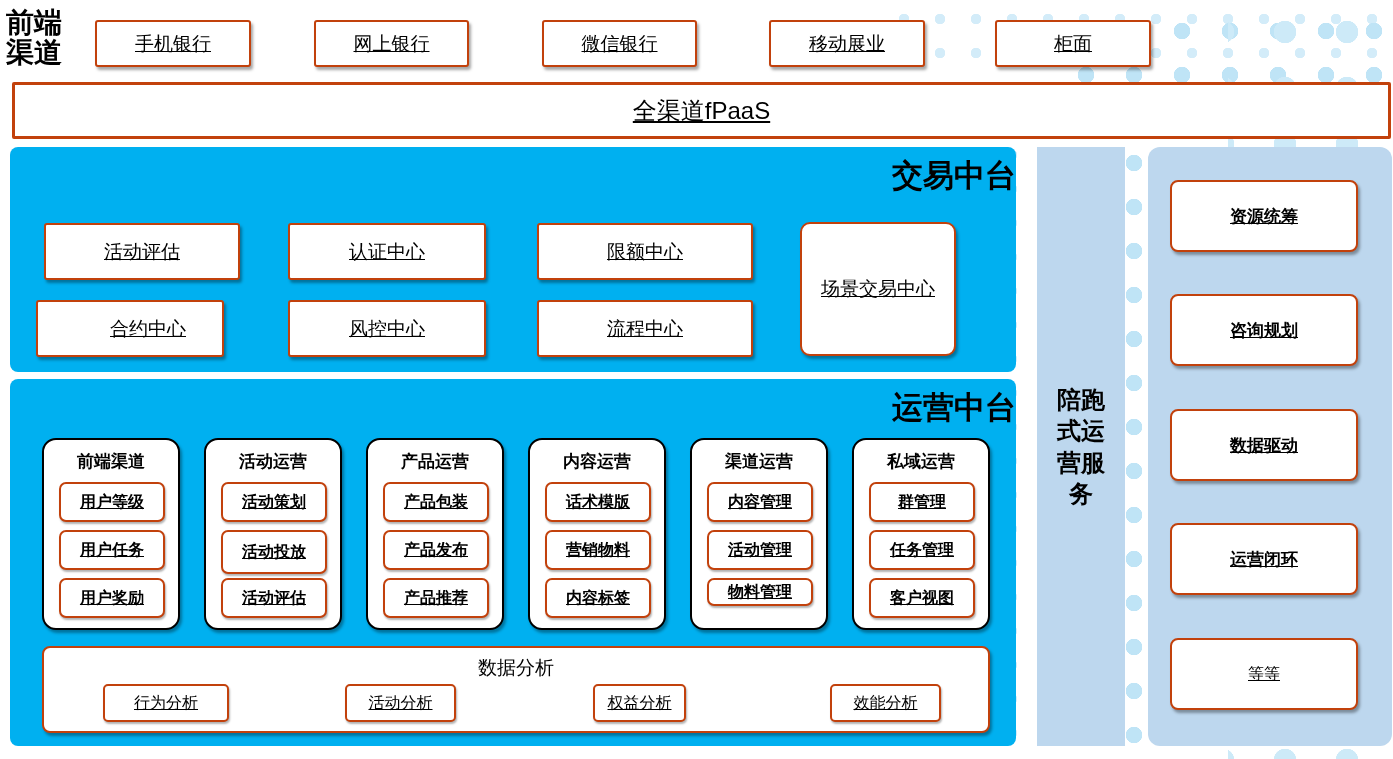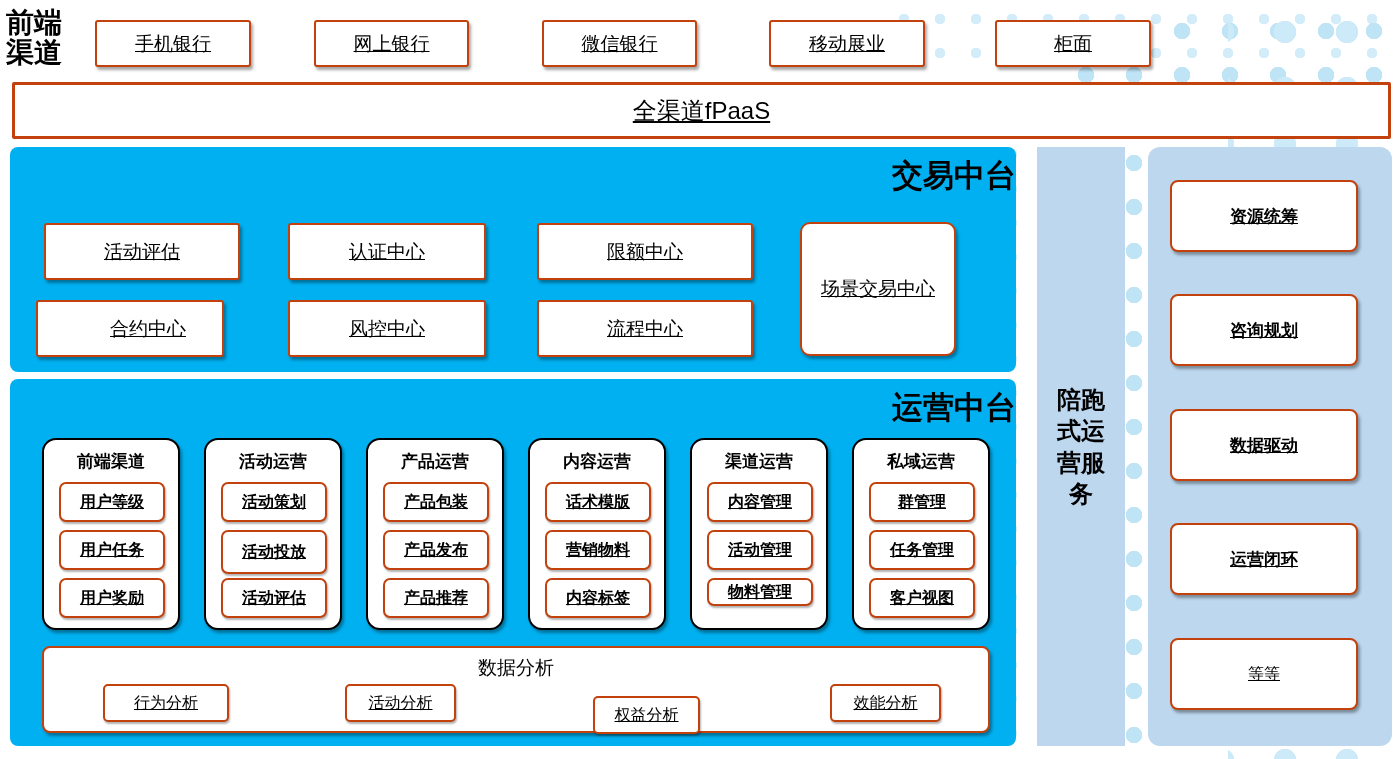--- a/index.html
+++ b/index.html
@@ -117,21 +117,21 @@
       <div class="group-title">私域运营</div>
       <div class="abs wbox flexc sub-box" style="left:15px;top:42px;width:106px;height:40px;">群管理</div>
       <div class="abs wbox flexc sub-box" style="left:15px;top:90px;width:106px;height:40px;">任务管理</div>
       <div class="abs wbox flexc sub-box" style="left:15px;top:138px;width:106px;height:40px;">客户视图</div>
     </div>
 
     <div class="abs wbox da-box" style="left:32px;top:267px;width:948px;height:87px;">
       <div class="da-title">数据分析</div>
       <div class="abs wbox flexc da-item" style="left:59px;top:36px;width:126px;height:38px;">行为分析</div>
       <div class="abs wbox flexc da-item" style="left:301px;top:36px;width:111px;height:38px;">活动分析</div>
-      <div class="abs wbox flexc da-item" style="left:549px;top:36px;width:107px;height:38px;margin-top:12px;">权益分析</div>
+      <div class="abs wbox flexc da-item" style="left:549px;top:36px;width:93px;height:38px;">权益分析</div>
       <div class="abs wbox flexc da-item" style="left:786px;top:36px;width:111px;height:38px;">效能分析</div>
     </div>
   </div>
 
   <div class="abs z1 lightpanel flexc" style="left:1037px;top:147px;width:88px;height:599px;">
     <div class="accompany-text">陪跑式运营服务</div>
   </div>
 
   <div class="abs z1 lightpanel" style="left:1148px;top:147px;width:244px;height:599px;border-radius:12px;">
     <div class="abs wbox flexc rp-box" style="left:22px;top:33px;width:188px;height:72px;">资源统筹</div>

